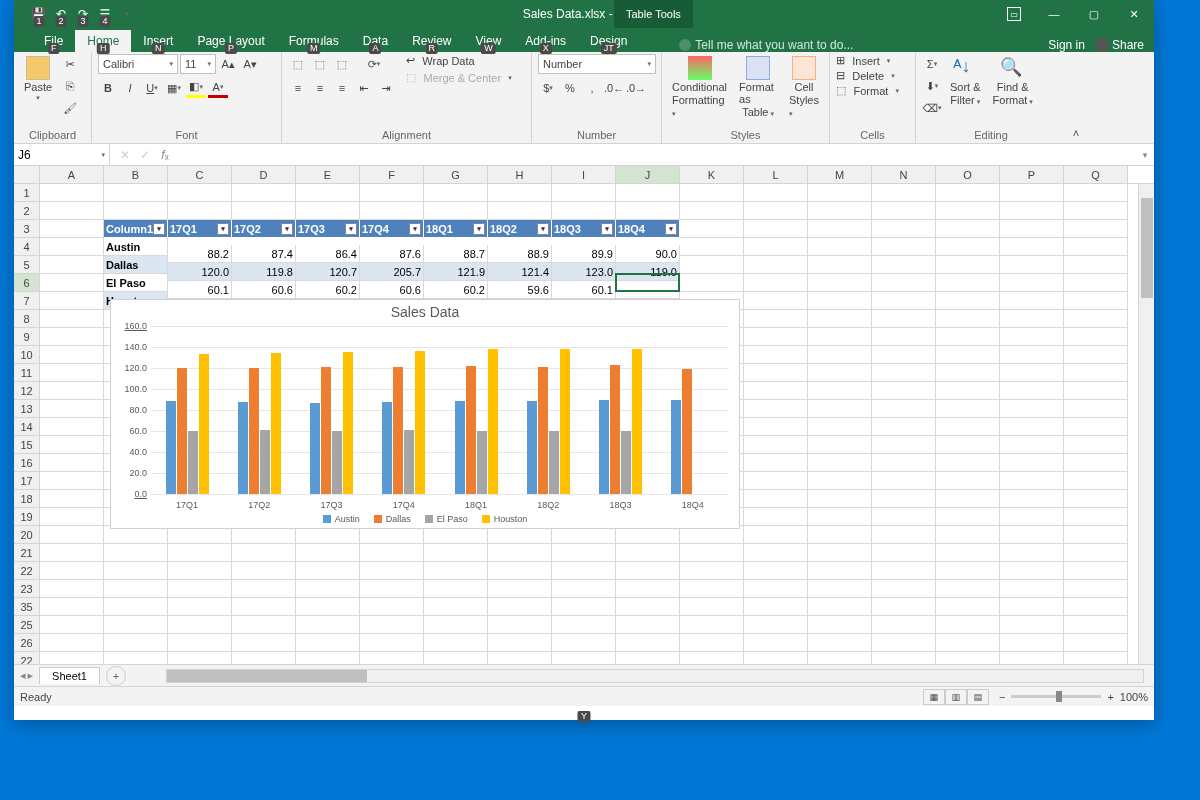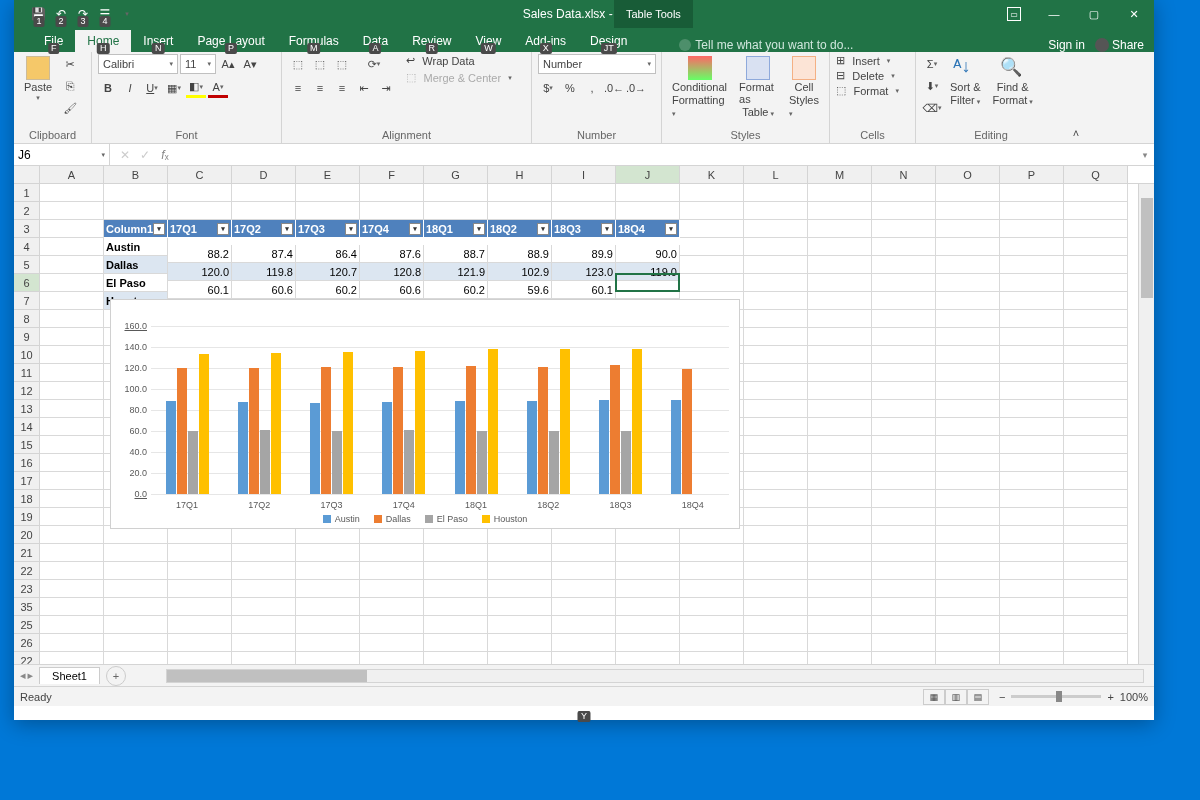--- a/index.html
+++ b/index.html
@@ -459,23 +459,23 @@
             <div class="cell"></div>
             <div class="cell"></div>
             <div class="cell"></div>
           </div>
           <div class="cellrow">
             <div class="cell"></div>
             <div class="cell bold stripe">Dallas</div>
             <div class="cell num stripe">120.0</div>
             <div class="cell num stripe">119.8</div>
             <div class="cell num stripe">120.7</div>
-            <div class="cell num stripe">120.8</div>
+            <div class="cell num stripe">205.7</div>
             <div class="cell num stripe">121.9</div>
-            <div class="cell num stripe">102.9</div>
+            <div class="cell num stripe">121.4</div>
             <div class="cell num stripe">123.0</div>
             <div class="cell num stripe">119.0</div>
             <div class="cell"></div>
             <div class="cell"></div>
             <div class="cell"></div>
             <div class="cell"></div>
             <div class="cell"></div>
             <div class="cell"></div>
             <div class="cell"></div>
           </div>
@@ -895,20 +895,21 @@
             <div class="cell"></div>
             <div class="cell"></div>
             <div class="cell"></div>
             <div class="cell"></div>
           </div>
         </div>
     </div>
     <div class="active-cell" id="active" style="left: 601px; top: 107px; width: 65px; height: 19px;"></div>
 
     <div class="chart">
+      <div class="chart-title">Sales Data</div>
       <div class="plot" id="plot">
           <div class="grid-line" style="top: 100%;"></div>
           <div class="ytick" style="top: 100%; text-decoration: underline;">0.0</div>
           <div class="grid-line" style="top: 87.5%;"></div>
           <div class="ytick" style="top: 87.5%;">20.0</div>
           <div class="grid-line" style="top: 75%;"></div>
           <div class="ytick" style="top: 75%;">40.0</div>
           <div class="grid-line" style="top: 62.5%;"></div>
           <div class="ytick" style="top: 62.5%;">60.0</div>
           <div class="grid-line" style="top: 50%;"></div>

